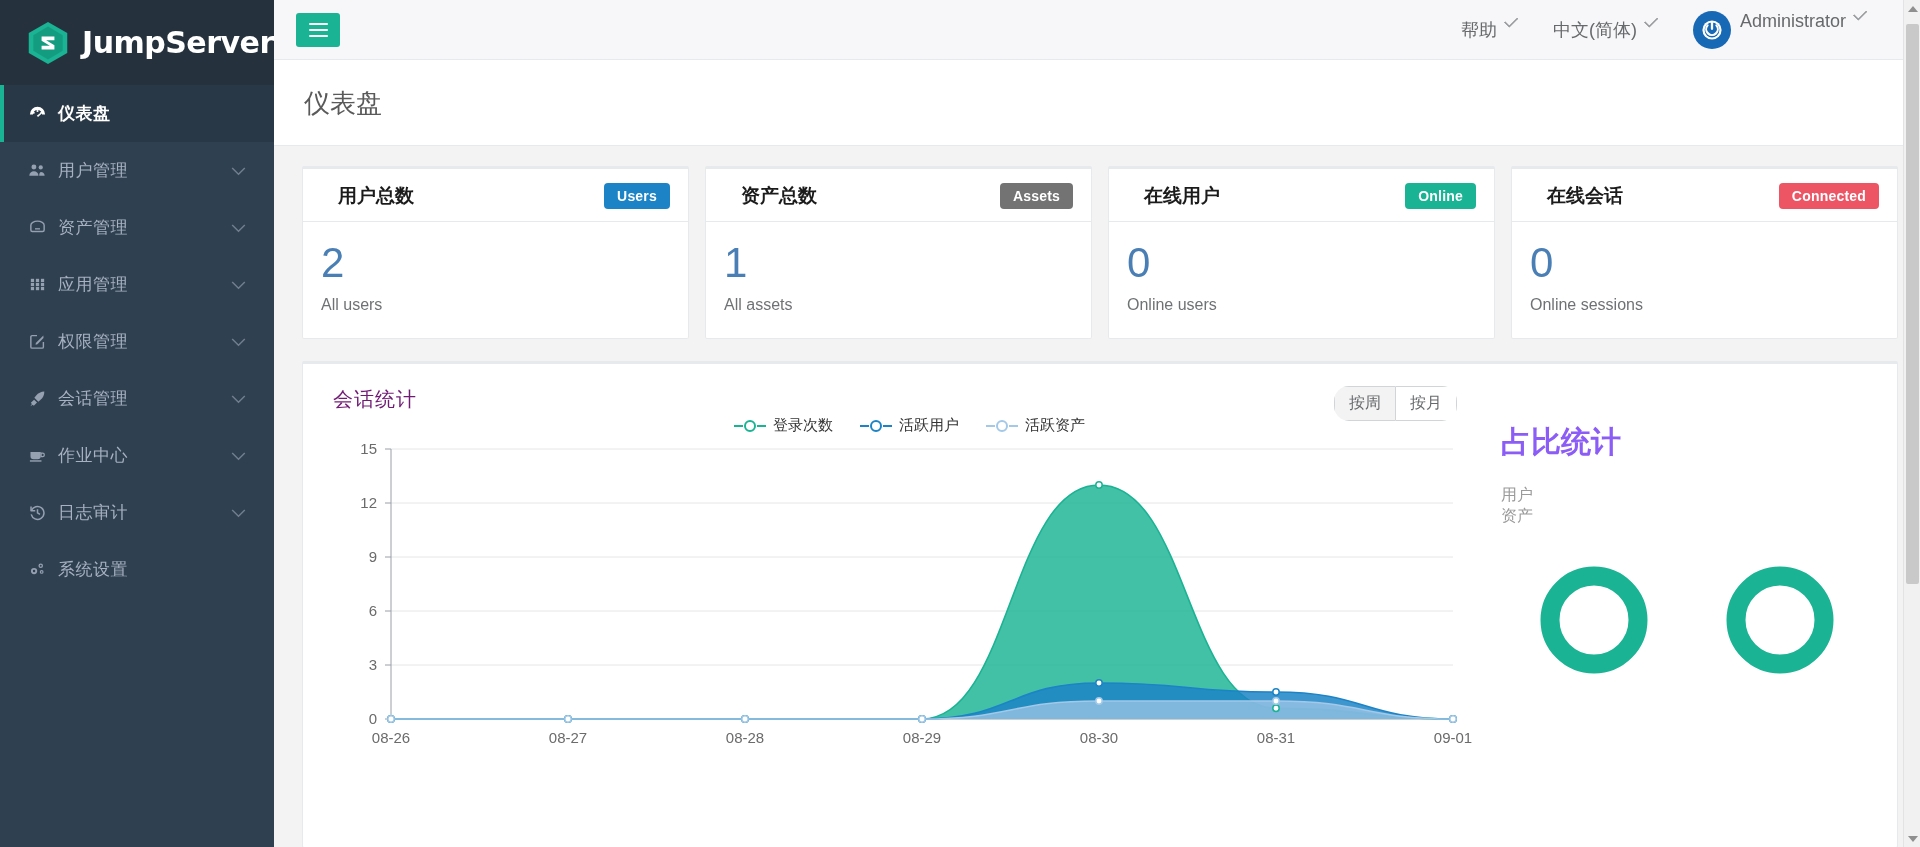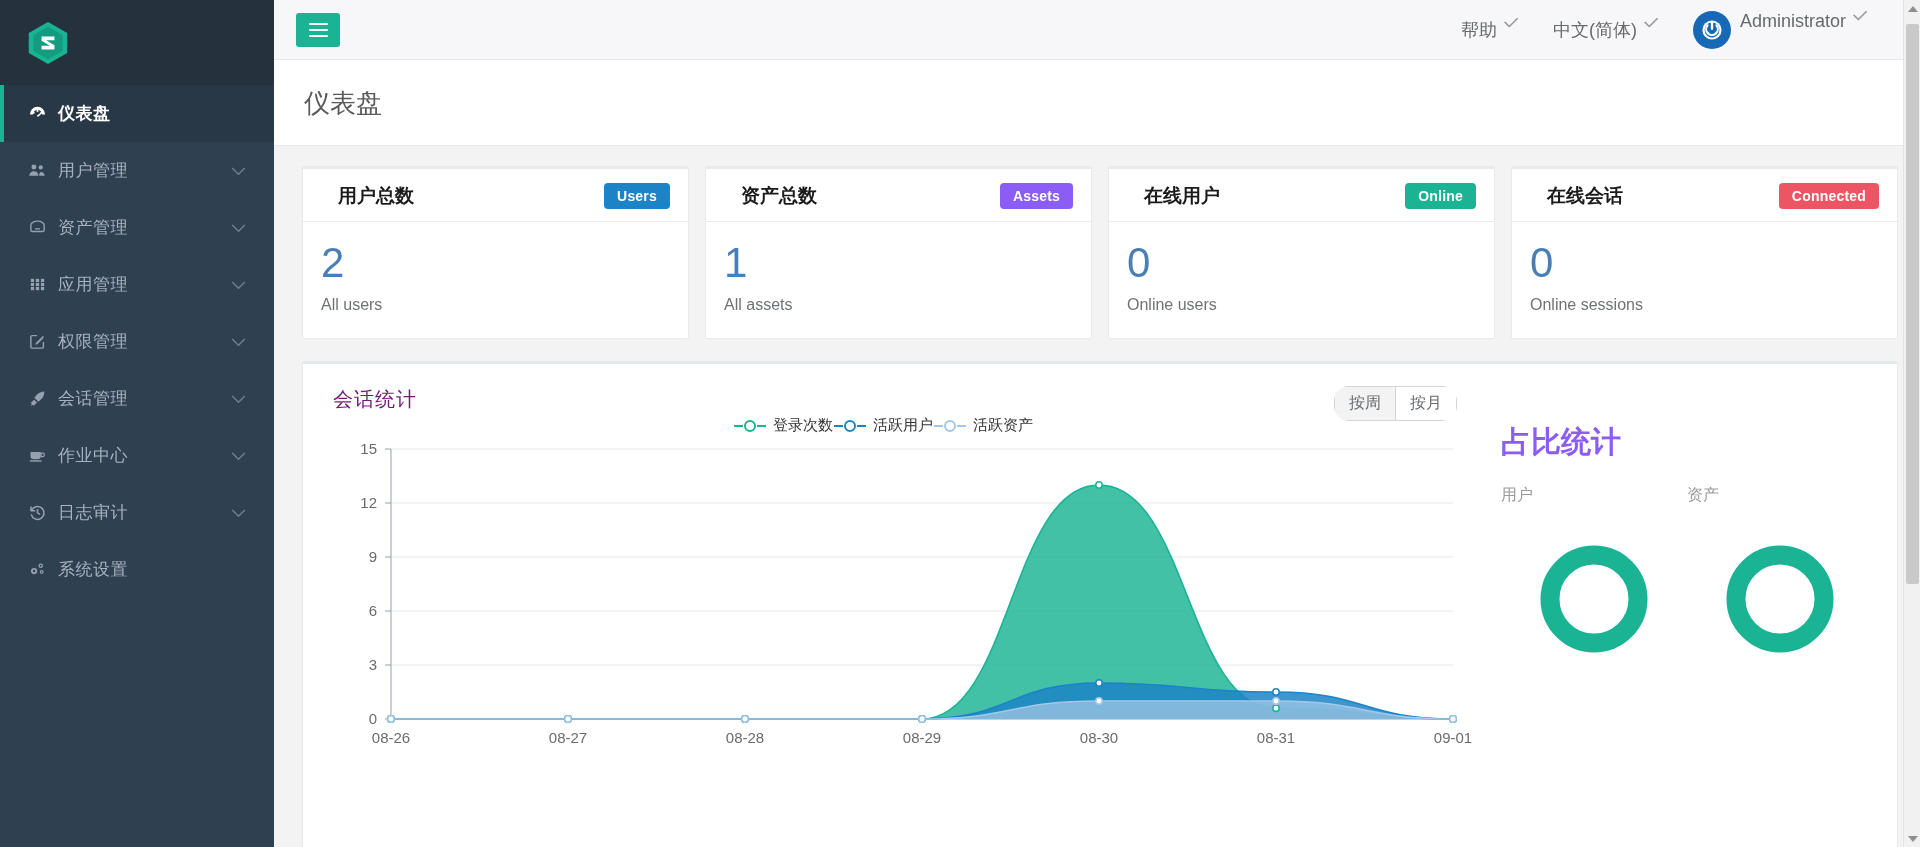--- a/index.html
+++ b/index.html
@@ -148,21 +148,21 @@
     margin-top: 22px; background: #fff;
     border: 1px solid #e7eaec; border-top: 3px solid #e7eaec;
     border-radius: 2px;
     display: flex; position: relative;
     height: 487px;
   }
   .chart-col { width: 1180px; position: relative; padding: 22px 0 0 30px; }
   .chart-title { font-size: 20px; color: #701a75; font-weight: normal; letter-spacing: 1px; }
   .legend {
     position: absolute; top: 52px; left: 430px;
-    display: flex; align-items: center;
+    display: flex; gap: 26px; align-items: center;
   }
   .legend-item { display: flex; align-items: center; gap: 6px; font-size: 15px; color: #333; }
   .legend-mark { width: 34px; height: 14px; display: block; }
   .toggle-group {
     position: absolute; top: 22px; right: 26px;
     display: flex; border-radius: 15px; overflow: hidden;
   }
   .toggle-btn {
     background: #ffffff; border: 1px solid #d2d5d8;
     color: #676a6c; font-size: 16px;
@@ -173,21 +173,21 @@
   .toggle-btn:last-child  { border-radius: 0 3px 3px 0; }
   .toggle-btn.active { background: #f3f3f4; }
 
   .chart-area { position: relative; margin-top: 22px; }
 
   .ratio-col {
     flex: 1; padding: 58px 0 0 18px;
     border-left: 0px solid transparent;
   }
   .ratio-title { font-size: 30px; color: #8b5cf6; font-weight: bold; }
-  .ratio-row { display: flex; margin-top: 22px; }
+  .ratio-row { display: flex; margin-top: 22px; flex-direction: column; }
   .ratio-cell { width: 186px; }
   .ratio-label { font-size: 16px; color: #9b9b9b; }
   .donut-wrap { margin-top: 34px; display: flex; }
   .donut-cell { width: 186px; display: flex; justify-content: center; }
 
   
   .scrollbar {
     position: absolute; right: 0; top: 0;
     width: 17px; height: 847px;
     background: #f1f1f1; border-left: 1px solid #e3e3e3;
@@ -220,20 +220,21 @@
 
   <aside class="sidebar">
     <div class="brand">
       <span class="brand-logo">
         <svg viewBox="0 0 48 50" width="44" height="46">
           <polygon points="24,2 45,14 45,36 24,48 3,36 3,14" fill="#1ab394"></polygon>
           <polygon points="24,7 40,16.5 40,33.5 24,43 8,33.5 8,16.5" fill="#149c80"></polygon>
           <path d="M17 18 h14 v4 h-9 l9 5.5 v4.5 h-14 v-4 h9 l-9 -5.5 z" fill="#ffffff"></path>
         </svg>
       </span>
+      <span class="brand-name">JumpServer</span>
     </div>
 
     <nav class="nav">
 
       <div class="nav-item active">
         <span class="nav-ico">
           <svg width="19" height="19" viewBox="0 0 20 20" fill="#ffffff">
             <path d="M10 3a8 8 0 0 0-8 8h3.2A4.8 4.8 0 0 1 10 6.2 4.8 4.8 0 0 1 14.8 11H18a8 8 0 0 0-8-8z"></path>
             <circle cx="6" cy="9.2" r="1.1"></circle>
               <circle cx="10" cy="7.4" r="1.1"></circle>
@@ -425,21 +426,21 @@
           </div>
           <div class="card-body">
             <div class="card-num">2</div>
             <div class="card-sub">All users</div>
           </div>
         </div>
 
         <div class="card">
           <div class="card-head">
             <h5>资产总数</h5>
-            <span class="badge" style="background:#8b5cf6">Assets</span>
+            <span class="badge" style="background:#737373">Assets</span>
           </div>
           <div class="card-body">
             <div class="card-num">1</div>
             <div class="card-sub">All assets</div>
           </div>
         </div>
 
         <div class="card">
           <div class="card-head">
             <h5>在线用户</h5>

